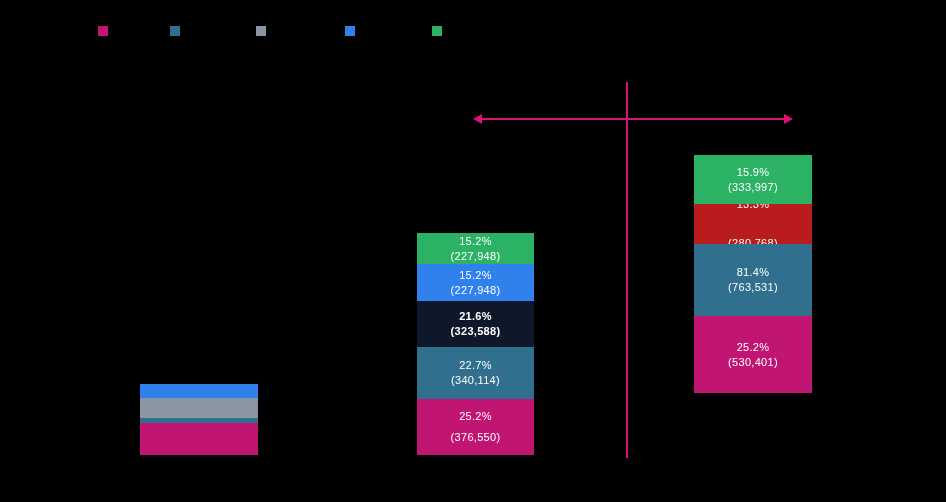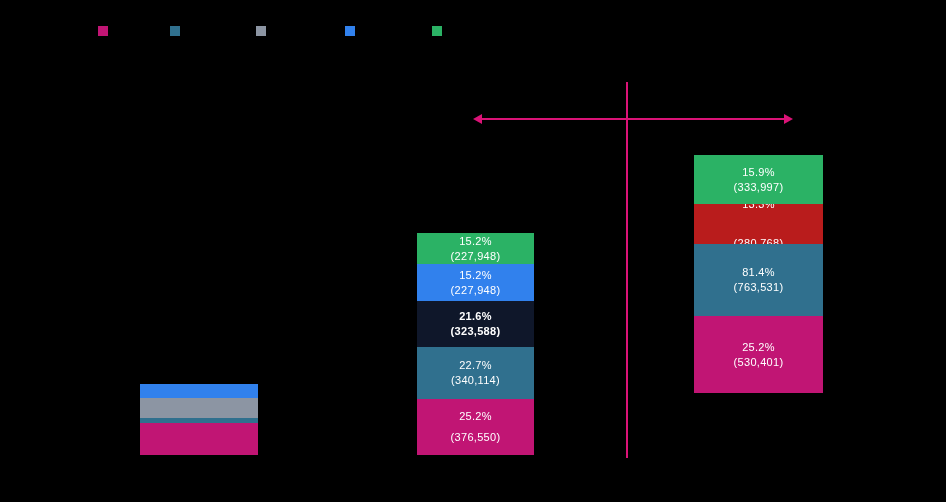--- a/index.html
+++ b/index.html
@@ -82,21 +82,21 @@
         </div>
         <div class="segment" style="height: 52px; background: rgb(48, 112, 142);">
           <div class="seg-label" style="color: rgb(255, 255, 255);">22.7%</div>
           <div class="seg-label" style="color: rgb(255, 255, 255);">(340,114)</div>
         </div>
         <div class="segment" style="height: 56px; background: rgb(193, 21, 116);">
           <div class="seg-label" style="color: rgb(255, 255, 255);">25.2%</div>
           <div class="seg-label" style="color: rgb(255, 255, 255); margin-top: 6px;">(376,550)</div>
         </div>
       </div>
-      <div class="bar" style="left: 694px; top: 155px; width: 129px; height: 300px;">
+      <div class="bar" style="left: 694px; top: 155px; width: 118px; height: 300px;">
         <div class="segment" style="height: 49px; background: rgb(43, 178, 101);">
           <div class="seg-label" style="color: rgb(255, 255, 255);">15.9%</div>
           <div class="seg-label" style="color: rgb(255, 255, 255);">(333,997)</div>
         </div>
         <div class="segment" style="height: 40px; background: #b91c1c;">
           <div class="seg-label" style="color: rgb(255, 255, 255);">13.3%</div>
           <div class="seg-label" style="color: rgb(255, 255, 255); margin-top: 24px;">(280,768)</div>
         </div>
         <div class="segment" style="height: 72px; background: rgb(48, 112, 142);">
           <div class="seg-label" style="color: rgb(255, 255, 255);">81.4%</div>

